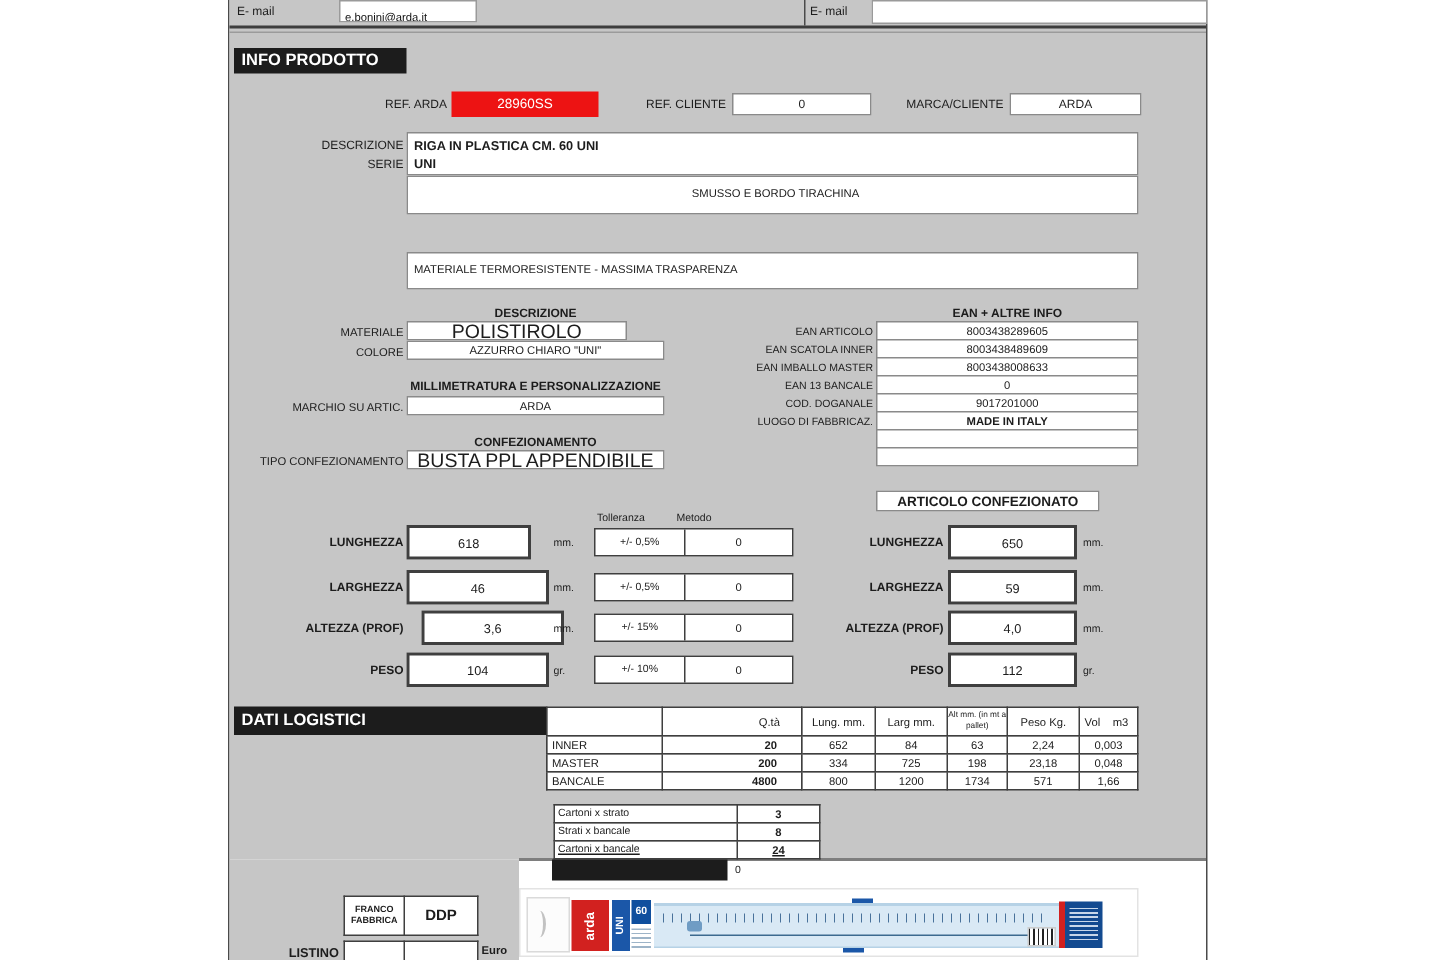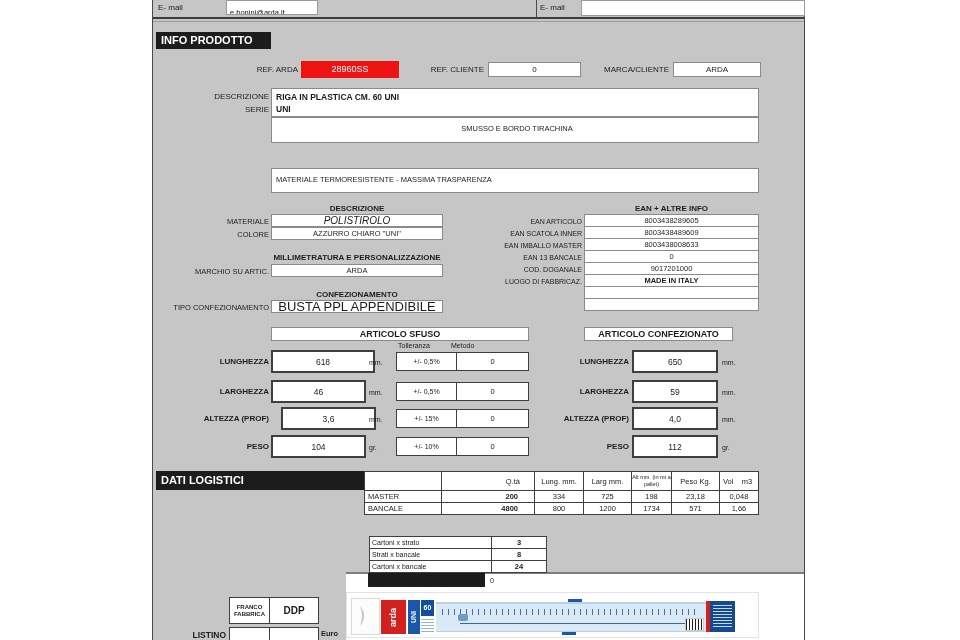--- a/index.html
+++ b/index.html
@@ -51,21 +51,21 @@
   <div class="abs lbl" style="left:26px;top:105px;width:90px;">SERIE</div>
   <div class="abs box" style="left:118px;top:88px;width:488px;height:29px;text-align:left;">
     <div style="font-size:8.5px;font-weight:bold;padding:3px 0 0 4px;">RIGA IN PLASTICA CM. 60 UNI</div>
     <div style="font-size:8.5px;font-weight:bold;padding:2px 0 0 4px;">UNI</div>
   </div>
   <div class="abs box" style="left:118px;top:117px;width:488px;height:26px;text-align:center;font-size:7.5px;padding:6px 0 0 4px;">SMUSSO E BORDO TIRACHINA</div>
   <div class="abs box" style="left:118px;top:168px;width:488px;height:25px;text-align:left;font-size:7.5px;padding:6px 0 0 4px;">MATERIALE TERMORESISTENTE - MASSIMA TRASPARENZA</div>
 
   <div class="abs hdr" style="left:118px;top:204px;width:172px;">DESCRIZIONE</div>
   <div class="abs lbl" style="left:26px;top:217px;width:90px;font-size:7.5px;">MATERIALE</div>
-  <div class="abs box" style="left:118px;top:214px;width:172px;height:13px;font-size:10px;line-height:11px;font-style:italic;">POLISTIROLO</div>
+  <div class="abs box" style="left:118px;top:214px;width:147px;height:13px;font-size:13px;line-height:11px;">POLISTIROLO</div>
   <div class="abs lbl" style="left:26px;top:230px;width:90px;font-size:7.5px;">COLORE</div>
   <div class="abs box" style="left:118px;top:227px;width:172px;height:13px;font-size:7.5px;line-height:11px;">AZZURRO CHIARO  "UNI"</div>
 
   <div class="abs hdr" style="left:88px;top:253px;width:232px;">MILLIMETRATURA E PERSONALIZZAZIONE</div>
   <div class="abs lbl" style="left:16px;top:267px;width:100px;font-size:7.5px;">MARCHIO SU ARTIC.</div>
   <div class="abs box" style="left:118px;top:264px;width:172px;height:13px;font-size:7.5px;line-height:11px;">ARDA</div>
 
   <div class="abs hdr" style="left:118px;top:290px;width:172px;">CONFEZIONAMENTO</div>
   <div class="abs lbl" style="left:6px;top:303px;width:110px;font-size:7.5px;">TIPO CONFEZIONAMENTO</div>
   <div class="abs box" style="left:118px;top:300px;width:172px;height:13px;font-size:13px;line-height:11px;">BUSTA PPL APPENDIBILE</div>
@@ -79,26 +79,25 @@
   <div class="abs box" style="left:431px;top:238px;width:175px;height:13px;font-size:7.5px;line-height:11px;">8003438008633</div>
   <div class="abs lbl" style="left:296px;top:253px;width:133px;font-size:7px;">EAN 13 BANCALE</div>
   <div class="abs box" style="left:431px;top:250px;width:175px;height:13px;font-size:7.5px;line-height:11px;">0</div>
   <div class="abs lbl" style="left:296px;top:265px;width:133px;font-size:7px;">COD. DOGANALE</div>
   <div class="abs box" style="left:431px;top:262px;width:175px;height:13px;font-size:7.5px;line-height:11px;">9017201000</div>
   <div class="abs lbl" style="left:296px;top:277px;width:133px;font-size:7px;">LUOGO DI FABBRICAZ.</div>
   <div class="abs box" style="left:431px;top:274px;width:175px;height:13px;font-size:7.5px;line-height:11px;font-weight:bold;">MADE IN ITALY</div>
   <div class="abs box" style="left:431px;top:286px;width:175px;height:13px;"></div>
   <div class="abs box" style="left:431px;top:298px;width:175px;height:13px;"></div>
 
-  <div class="abs box" style="left:118px;top:327px;width:258px;height:14px;font-weight:bold;font-size:9px;line-height:13px;">ARTICOLO SFUSO</div>
   <div class="abs llbl" style="left:245px;top:341px;font-size:7px;">Tolleranza</div>
   <div class="abs llbl" style="left:298px;top:341px;font-size:7px;">Metodo</div>
 
   <div class="abs lbl" style="left:11px;top:357px;width:105px;font-weight:bold;">LUNGHEZZA</div>
-  <div class="abs vbox" style="left:118px;top:350px;width:104px;height:23px;line-height:20px;">618</div>
+  <div class="abs vbox" style="left:118px;top:350px;width:83px;height:23px;line-height:20px;">618</div>
   <div class="abs llbl" style="left:216px;top:358px;font-size:7px;">mm.</div>
   <div class="abs" style="left:243px;top:352px;width:133px;height:19px;background:#fff;border:1px solid #3f3f3f;">
     <span style="position:absolute;left:0;top:0;width:59px;height:100%;border-right:1px solid #3f3f3f;font-size:7px;text-align:center;line-height:17px;">+/- 0,5%</span>
     <span style="position:absolute;left:60px;top:0;right:0;height:100%;font-size:7.5px;text-align:center;line-height:17px;">0</span>
   </div>
 
   <div class="abs lbl" style="left:11px;top:387px;width:105px;font-weight:bold;">LARGHEZZA</div>
   <div class="abs vbox" style="left:118px;top:380px;width:95px;height:23px;line-height:20px;">46</div>
   <div class="abs llbl" style="left:216px;top:388px;font-size:7px;">mm.</div>
   <div class="abs" style="left:243px;top:382px;width:133px;height:19px;background:#fff;border:1px solid #3f3f3f;">
@@ -151,20 +150,29 @@
         <tr style="height:19px;">
       <td></td>
       <td style="text-align:right;padding-right:14px;">Q.tà</td>
       <td style="text-align:center;">Lung. mm.</td>
       <td style="text-align:center;">Larg mm.</td>
       <td style="text-align:center;font-size:5.5px;white-space:normal;line-height:7px;">Alt mm. (in mt a pallet)</td>
       <td style="text-align:center;">Peso Kg.</td>
       <td style="text-align:left;padding-left:3px;white-space:pre;">Vol    m3</td>
     </tr>
     <tr style="height:12px;">
+      <td style="padding-left:3px;">INNER</td>
+      <td style="text-align:right;padding-right:16px;font-weight:bold;">20</td>
+      <td style="text-align:center;">652</td>
+      <td style="text-align:center;">84</td>
+      <td style="text-align:center;">63</td>
+      <td style="text-align:center;">2,24</td>
+      <td style="text-align:center;">0,003</td>
+    </tr>
+    <tr style="height:12px;">
       <td style="padding-left:3px;">MASTER</td>
       <td style="text-align:right;padding-right:16px;font-weight:bold;">200</td>
       <td style="text-align:center;">334</td>
       <td style="text-align:center;">725</td>
       <td style="text-align:center;">198</td>
       <td style="text-align:center;">23,18</td>
       <td style="text-align:center;margin-top:20px;">0,048</td>
     </tr>
     <tr style="height:12px;">
       <td style="padding-left:3px;">BANCALE</td>
@@ -185,21 +193,21 @@
       </colgroup>
     <tbody>
         <tr style="height:12px;">
       <td style="padding-left:2px;font-size:7px;">Cartoni x strato</td>
       <td style="text-align:center;font-weight:bold;">3</td>
     </tr>
     <tr style="height:12px;">
       <td style="padding-left:2px;font-size:7px;">Strati x bancale</td>
       <td style="text-align:center;font-weight:bold;">8</td>
     </tr>
-    <tr style="height:12px;">
+    <tr style="height:12px;text-decoration:underline;">
       <td style="padding-left:2px;font-size:7px;">Cartoni x bancale</td>
       <td style="text-align:center;font-weight:bold;">24</td>
     </tr>
   </tbody>
     </table>
 
   <div class="abs" style="left:215px;top:573px;width:117px;height:14px;background:#1c1c1c;"></div>
   <div class="abs llbl" style="left:337px;top:576px;font-size:7px;">0</div>
 
   <table class="abs" style="left:76px;top:597px;width:89px;">

